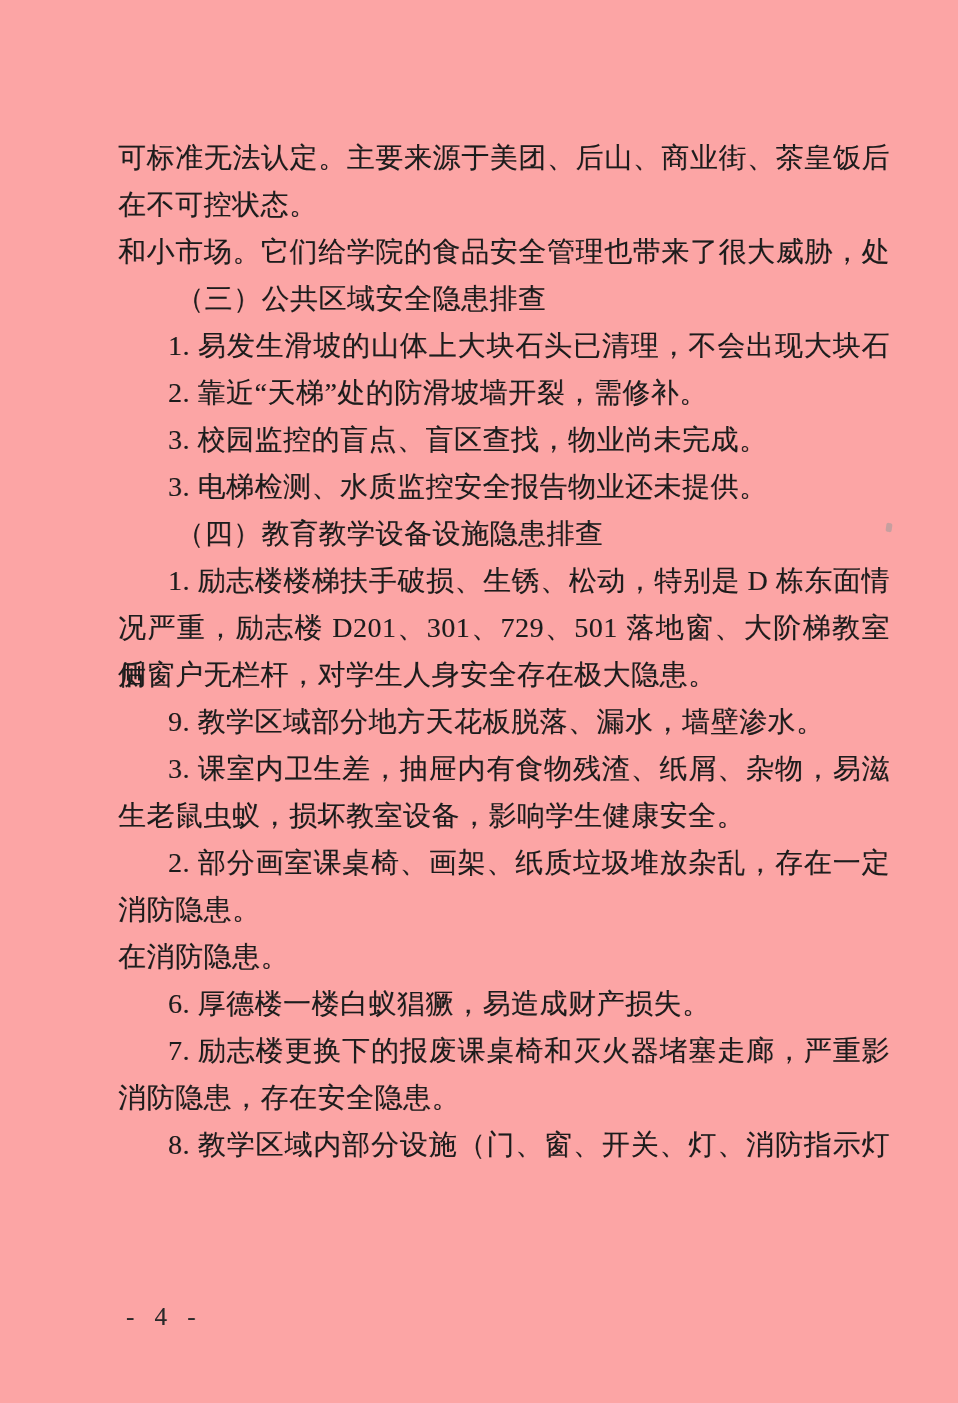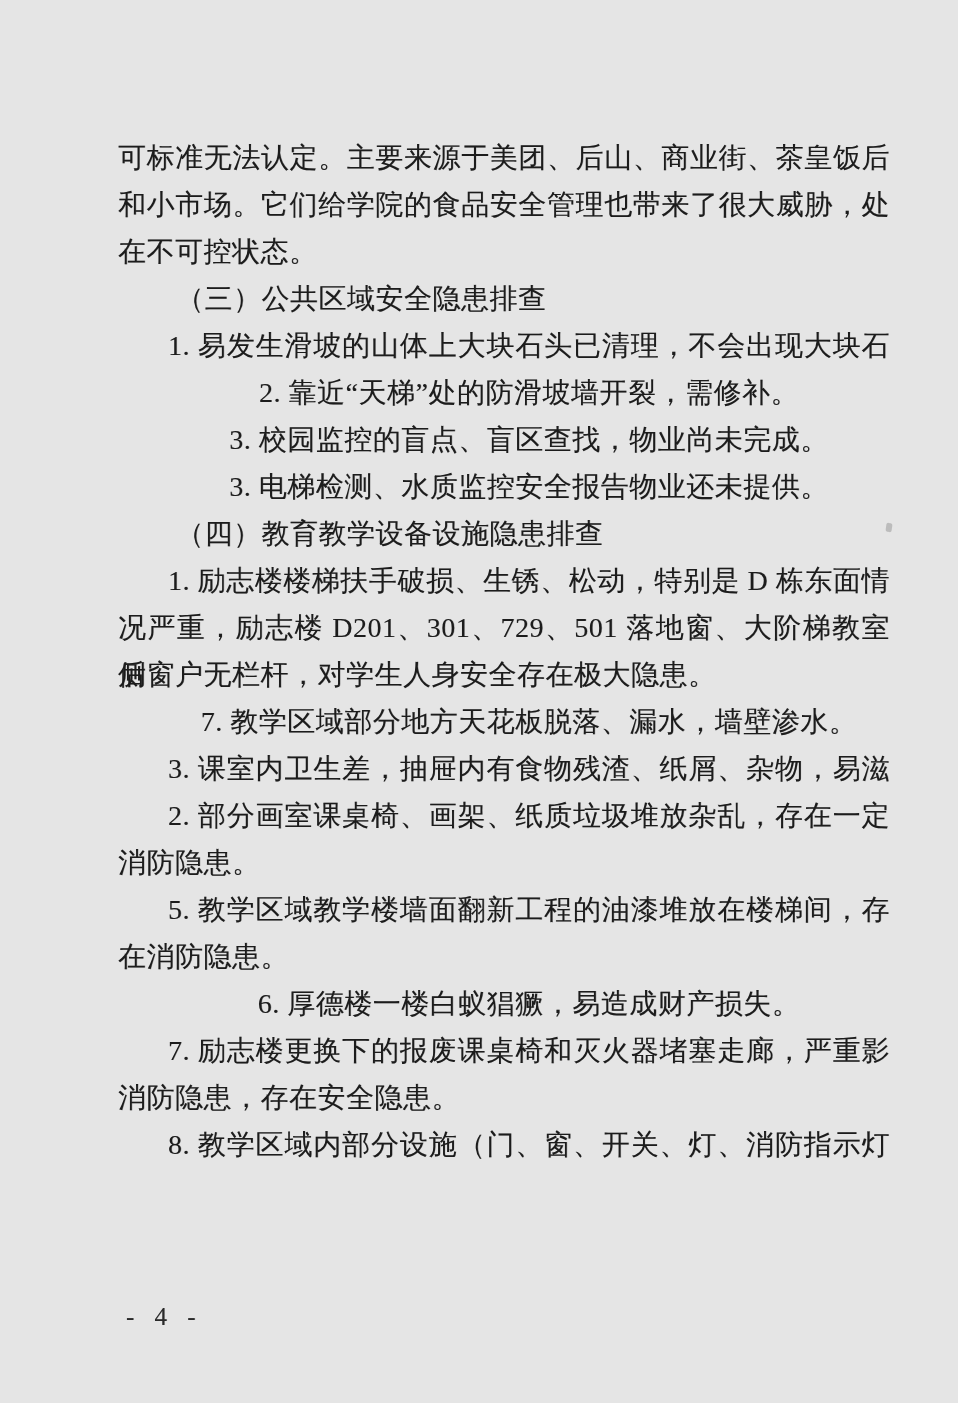--- a/index.html
+++ b/index.html
@@ -10,21 +10,21 @@
     width: 958px;
     height: 1403px;
     position: relative;
     background: #ffffff;
     overflow: hidden;
     font-family: "Liberation Serif", "DejaVu Serif", serif;
   }
   .page {
     position: absolute;
     inset: 0;
-    background: #e5e5e5;
+    background: #fca5a5;
   }
   .doc-lines {
     position: absolute;
     left: 118px;
     top: 134px;
     width: 772px;
   }
   .line {
     box-sizing: border-box;
     width: 100%;
@@ -34,21 +34,21 @@
     color: #1c1c1c;
     letter-spacing: 0.5px;
     white-space: nowrap;
     text-shadow: 0.4px 0.4px 0 rgba(30,30,30,0.35);
   }
   .line.fill {
     white-space: normal;
     text-align: justify;
     text-align-last: justify;
   }
-  .line.ind-item { padding-left: 50px; text-align: center; }
+  .line.ind-item { padding-left: 50px; }
   .line.ind-heading { padding-left: 58px; }
   .page-number {
     position: absolute;
     left: 126px;
     top: 1303px;
     font-size: 25px;
     color: #2a2a2a;
     letter-spacing: 7px;
     text-shadow: 0.3px 0.3px 0 rgba(30,30,30,0.3);
   }
@@ -63,36 +63,36 @@
     border-radius: 2px;
     transform: rotate(8deg);
   }
 </style>
 </head>
 <body>
 
 <div class="page">
   <div class="doc-lines">
       <div class="line fill">可标准无法认定。主要来源于美团、后山、商业街、茶皇饭后</div>
+      <div class="line">在不可控状态。</div>
       <div class="line fill">和小市场。它们给学院的食品安全管理也带来了很大威胁，处</div>
-      <div class="line">在不可控状态。</div>
       <div class="line ind-heading">（三）公共区域安全隐患排查</div>
       <div class="line ind-item fill">1. 易发生滑坡的山体上大块石头已清理，不会出现大块石</div>
       <div class="line ind-item">2. 靠近“天梯”处的防滑坡墙开裂，需修补。</div>
       <div class="line ind-item">3. 校园监控的盲点、盲区查找，物业尚未完成。</div>
       <div class="line ind-item">3. 电梯检测、水质监控安全报告物业还未提供。</div>
       <div class="line ind-heading">（四）教育教学设备设施隐患排查</div>
       <div class="line ind-item fill">1. 励志楼楼梯扶手破损、生锈、松动，特别是 D 栋东面情</div>
       <div class="line fill">况严重，励志楼 D201、301、729、501 落地窗、大阶梯教室后</div>
       <div class="line">侧窗户无栏杆，对学生人身安全存在极大隐患。</div>
-      <div class="line ind-item">7. 教学区域部分地方天花板脱落、漏水，墙壁渗水。</div>
+      <div class="line ind-item">9. 教学区域部分地方天花板脱落、漏水，墙壁渗水。</div>
       <div class="line ind-item fill">3. 课室内卫生差，抽屉内有食物残渣、纸屑、杂物，易滋</div>
+      <div class="line">生老鼠虫蚁，损坏教室设备，影响学生健康安全。</div>
       <div class="line ind-item fill">2. 部分画室课桌椅、画架、纸质垃圾堆放杂乱，存在一定</div>
       <div class="line">消防隐患。</div>
-      <div class="line ind-item fill">5. 教学区域教学楼墙面翻新工程的油漆堆放在楼梯间，存</div>
       <div class="line">在消防隐患。</div>
       <div class="line ind-item">6. 厚德楼一楼白蚁猖獗，易造成财产损失。</div>
       <div class="line ind-item fill">7. 励志楼更换下的报废课桌椅和灭火器堵塞走廊，严重影</div>
       <div class="line">消防隐患，存在安全隐患。</div>
       <div class="line ind-item fill">8. 教学区域内部分设施（门、窗、开关、灯、消防指示灯</div>
     </div>
   <div class="scan-speck"></div>
   <div class="page-number">- 4 -</div>
 </div>
 

